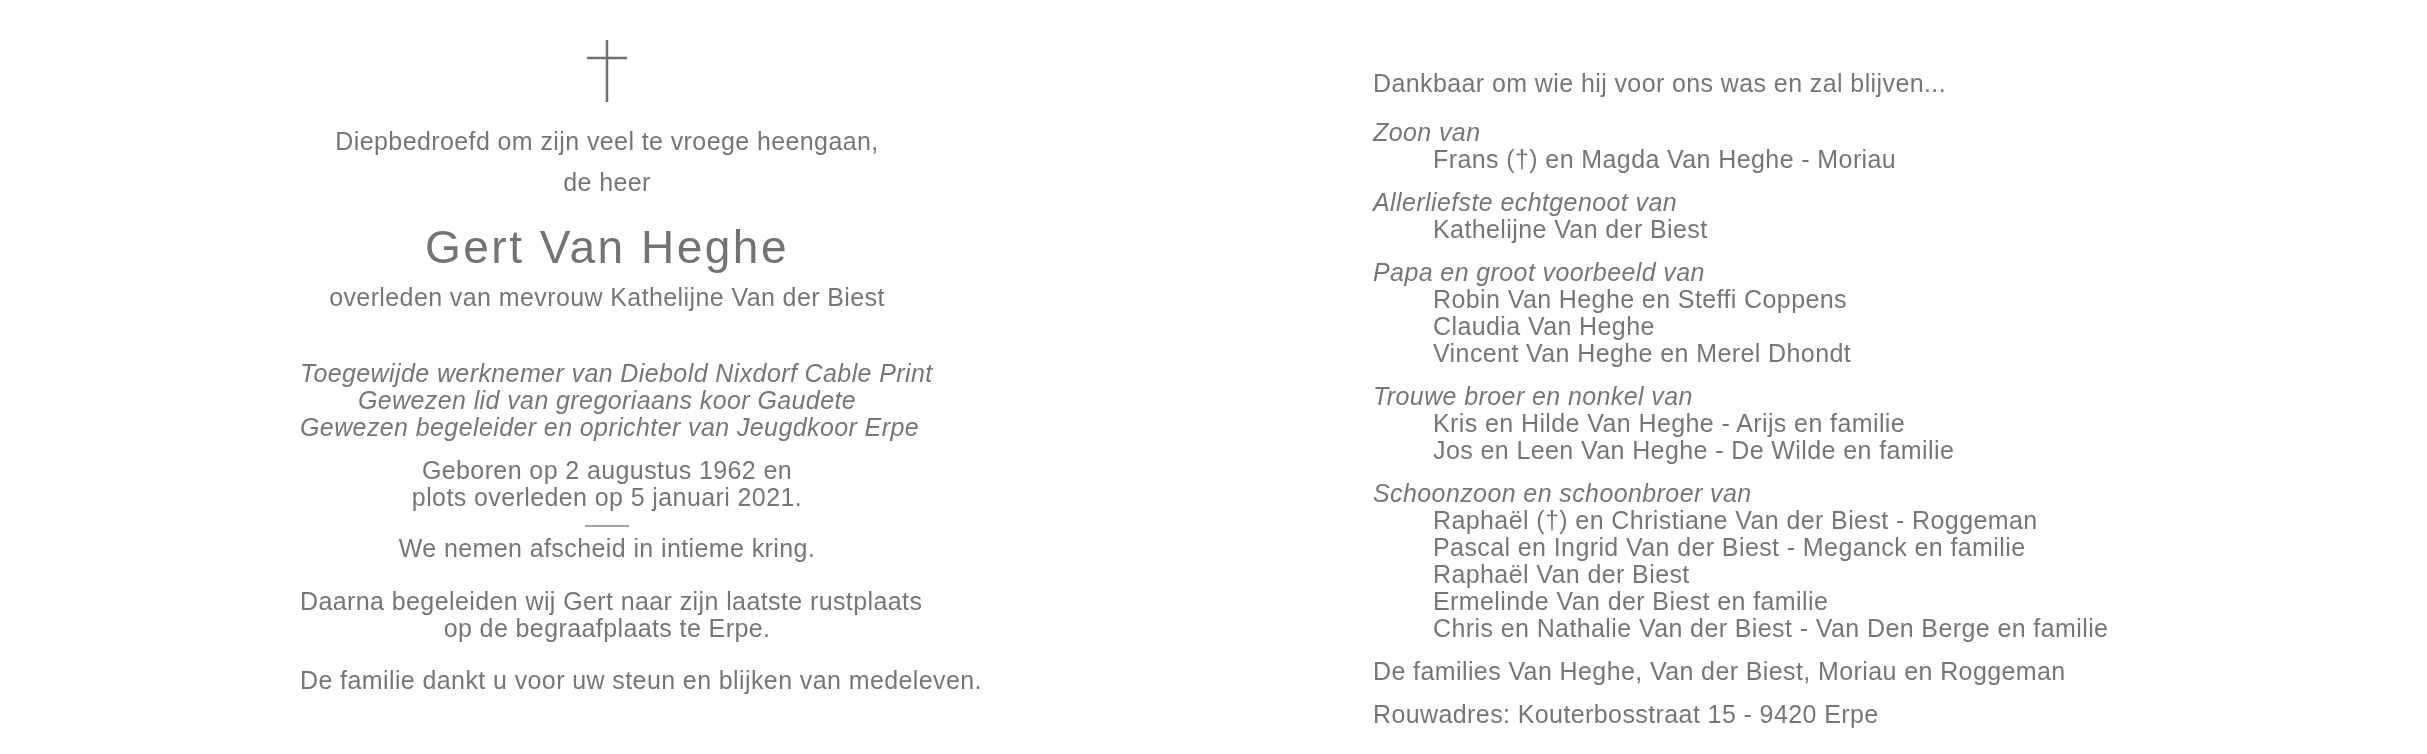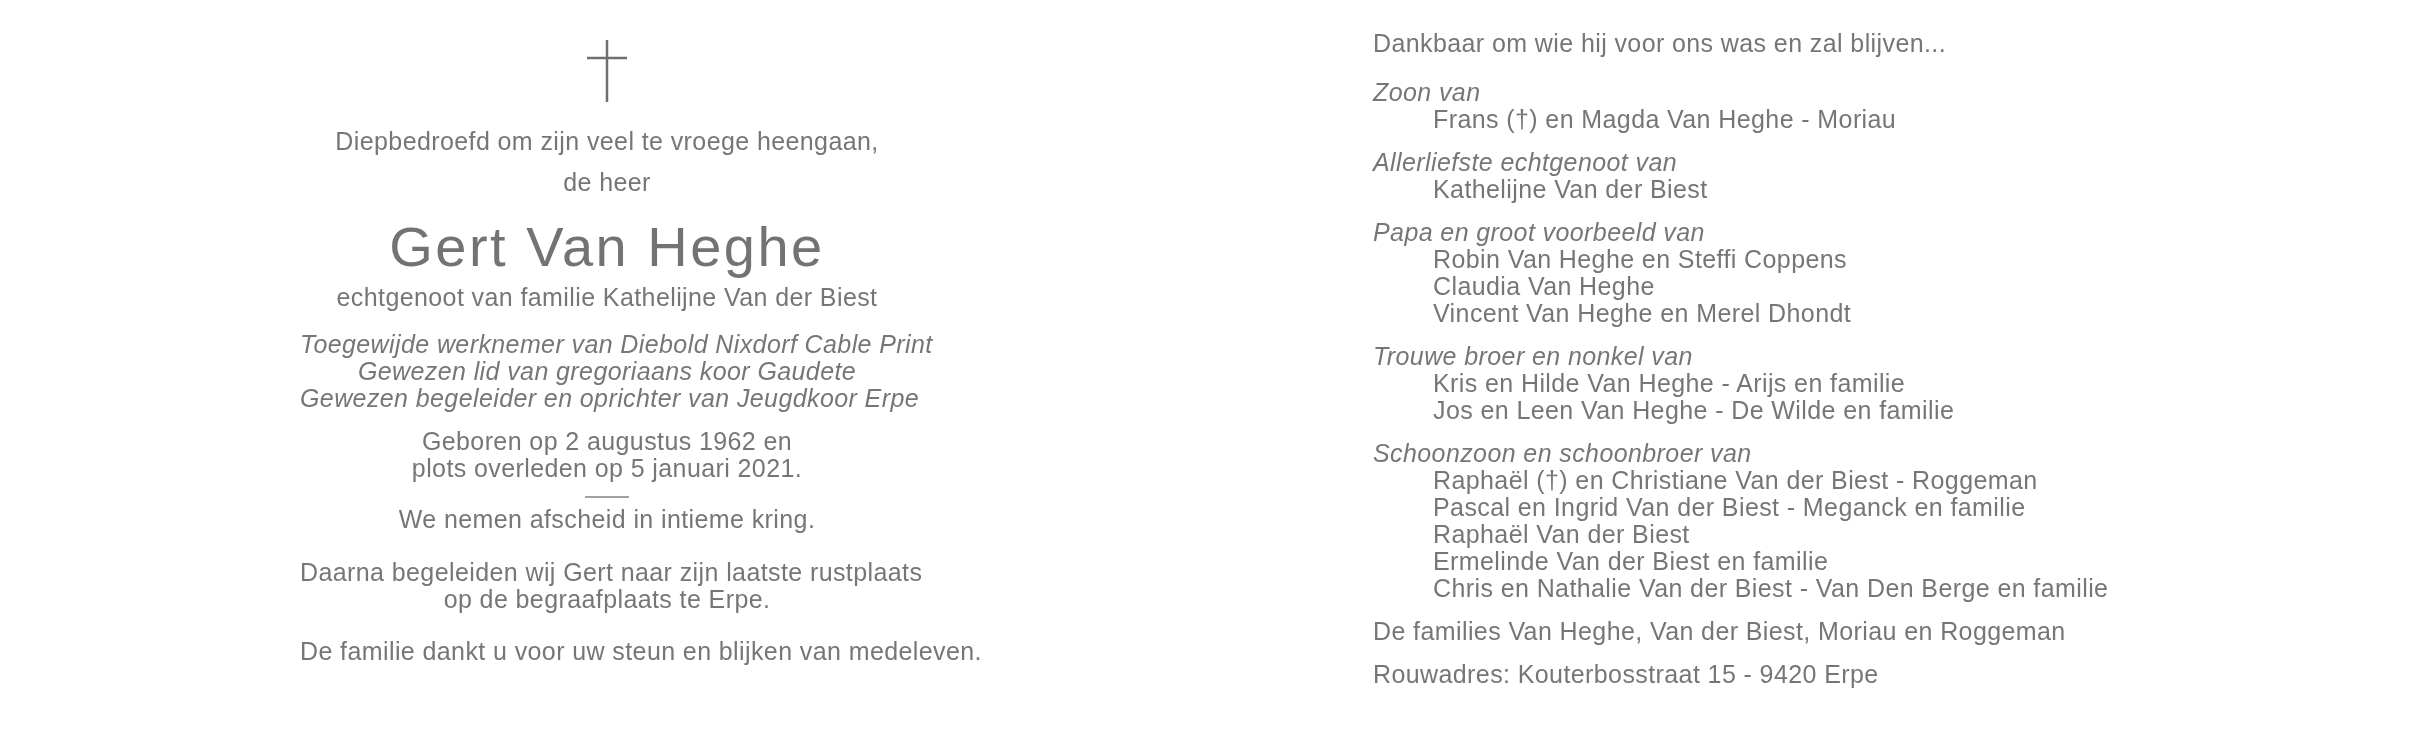--- a/index.html
+++ b/index.html
@@ -26,29 +26,29 @@
   }
   .col-left .line { white-space: nowrap; }
 
   .cross-wrap { margin: 40px auto 0 auto; width: 44px; height: 62px; }
 
   .intro-block { margin-top: 26px; text-align: center; }
   .salutation { margin-top: 14px; }
 
   .deceased-name {
     margin-top: 20px;
-    font-size: 56px;
+    font-size: 46px;
     line-height: 62px;
     letter-spacing: 2.5px;
     color: #737373;
     white-space: nowrap;
   }
   .spouse-line { margin-top: 6px; }
 
-  .tribute-block { margin-top: 20px; font-style: italic; }
+  .tribute-block { margin-top: 49px; font-style: italic; }
 
   .dates-block { margin-top: 16px; }
 
   .divider {
     width: 44px; height: 0;
     border-top: 2px solid #a2a2a2;
     margin: 14px auto 0 auto;
   }
 
   .farewell-line { margin-top: 8px; }
@@ -57,21 +57,21 @@
 
   
   .col-right {
     position: absolute;
     left: 1373px; top: 0;
     width: 620px; height: 754px;
     font-size: 25px;
     line-height: 27px;
     letter-spacing: 0.4px;
     text-align: left;
-    padding-top: 30px;
+    padding-top: 70px;
   }
   .col-right .line { white-space: nowrap; }
 
   .opening-line { margin-bottom: 22px; }
 
   .relation-section { margin-bottom: 16px; }
   .relation-heading { font-style: italic; }
   .relation-names { padding-left: 60px; }
 
   .families-line { margin-top: 6px; text-align: center; }
@@ -92,21 +92,21 @@
     </div>
 
     <div class="intro-block">
       <div class="line">Diepbedroefd om zijn veel te vroege heengaan,</div>
     </div>
 
     <div class="salutation line">de heer</div>
 
     <div class="deceased-name">Gert Van Heghe</div>
 
-    <div class="spouse-line line">echtgenoot van familie Kathelijne Van der Biest</div>
+    <div class="spouse-line line">overleden van mevrouw Kathelijne Van der Biest</div>
 
     <div class="tribute-block">
       <div class="line">Toegewijde werknemer van Diebold Nixdorf Cable Print</div>
       <div class="line">Gewezen lid van gregoriaans koor Gaudete</div>
       <div class="line">Gewezen begeleider en oprichter van Jeugdkoor Erpe</div>
     </div>
 
     <div class="dates-block">
       <div class="line">Geboren op 2 augustus 1962 en</div>
       <div class="line">plots overleden op 5 januari 2021.</div>

